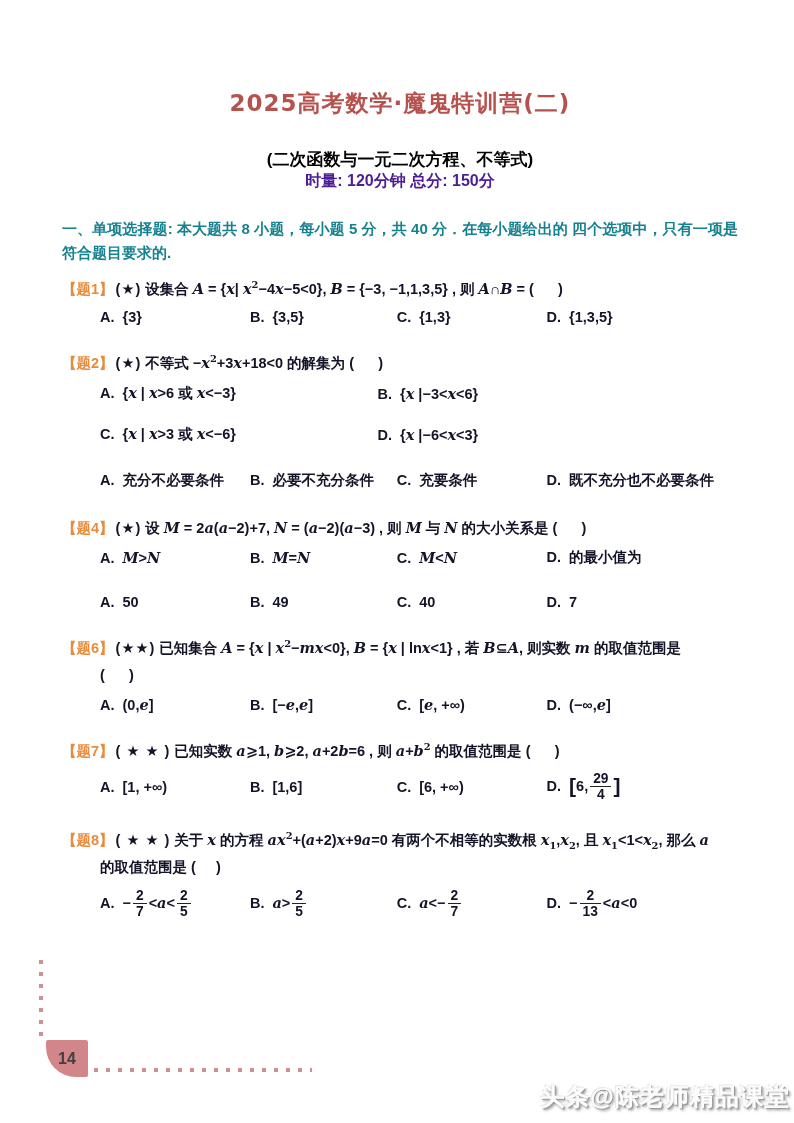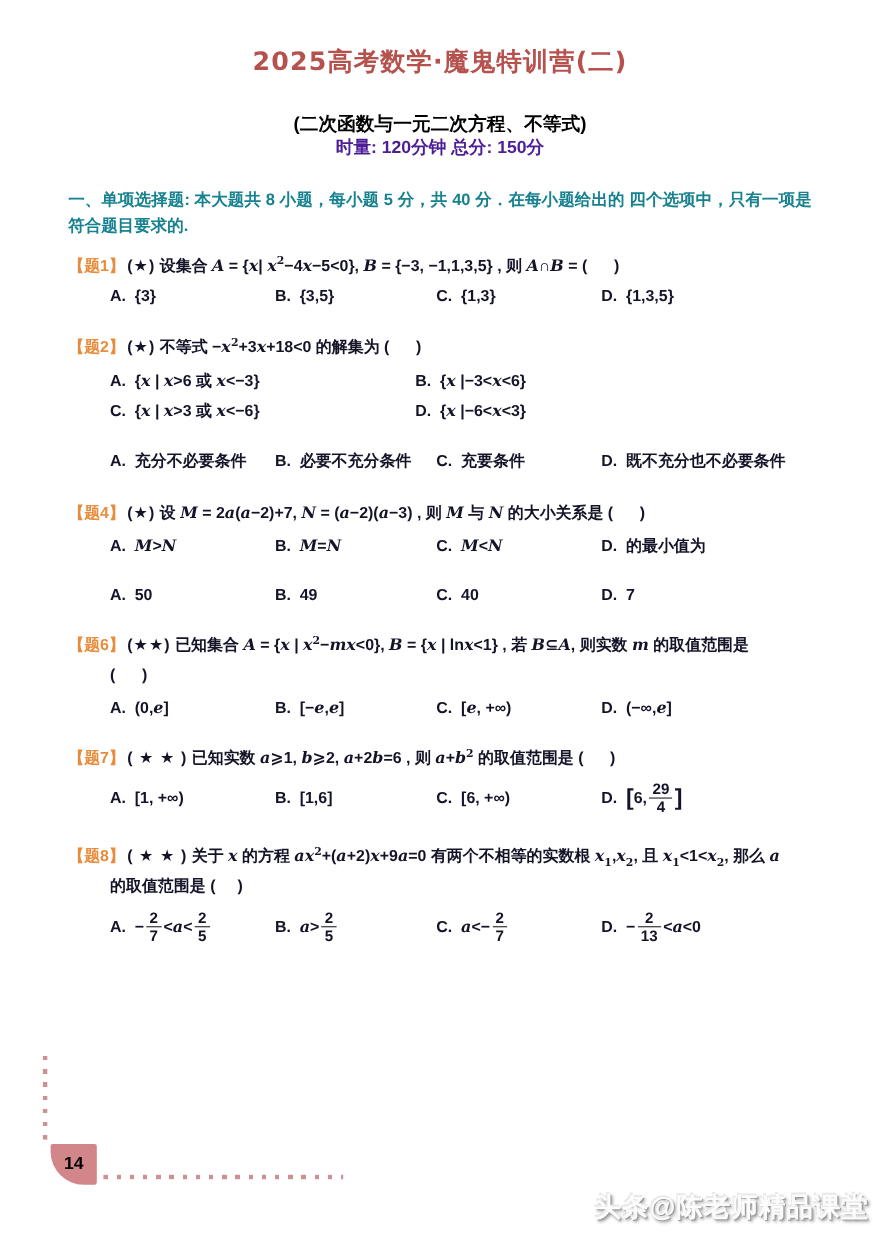--- a/index.html
+++ b/index.html
@@ -10,42 +10,42 @@
     --dot-pink:#cf9094;
     --ink:#141428;
   }
   *{margin:0;padding:0;box-sizing:border-box}
   html,body{background:#fff}
   body{
     width:794px;height:1123px;position:relative;overflow:hidden;
     font-family:"Liberation Sans","DejaVu Sans",sans-serif;
     color:var(--ink);
   }
-  .content{padding:41px 56px 0 62px}
+  .content{padding:88px 56px 0 62px}
   .title{
     text-align:center;color:var(--title-red);
     font-size:23px;font-weight:bold;letter-spacing:1px;
     font-family:"DejaVu Sans","Liberation Sans",sans-serif;
   }
   .subtitle{text-align:center;font-size:17px;font-weight:bold;margin-top:29px;color:#000000}
   .meta{text-align:center;font-size:16px;font-weight:bold;color:#4c1d95}
   .section-head{
     color:var(--section-teal);font-weight:bold;font-size:15px;
     line-height:1.6;margin-top:25px;text-align:justify;
   }
   .question{margin-top:27px;font-size:14.5px;font-weight:bold;color:var(--ink)}
   .question.first{margin-top:13px}
   .q-line{line-height:1.55}
   .q-label{color:var(--label-orange);font-weight:bold;margin-right:2px}
   .q-stars{font-weight:bold;margin-right:4px;letter-spacing:1px}
   .q-cont{margin-left:38px;margin-top:5px;line-height:1.5}
   .options{
     margin-left:38px;margin-top:9px;
     display:grid;grid-template-columns:23.5% 23% 23.5% 30%;
-    row-gap:8px;align-items:center;
+    row-gap:22px;align-items:center;
   }
   .options.cols2{grid-template-columns:43.5% 56.5%}
   .option{white-space:nowrap;font-weight:bold}
   .okey{margin-right:8px}
   i,sub,sup{font-family:"DejaVu Serif","Liberation Serif",serif}
   sup{font-size:0.68em;vertical-align:super;line-height:0}
   sub{font-size:0.68em;vertical-align:sub;line-height:0}
   .frac{
     display:inline-block;vertical-align:-0.6em;text-align:center;
     line-height:1.1;margin:0 2px;font-size:0.95em;
@@ -59,21 +59,21 @@
     background:repeating-linear-gradient(to bottom,var(--dot-pink) 0 4px,transparent 4px 12px);
   }
   .dots-h{
     position:absolute;left:94px;top:1068px;height:4px;width:218px;
     background:repeating-linear-gradient(to right,var(--dot-pink) 0 4px,transparent 4px 12px);
   }
   .page-tab{
     position:absolute;left:46px;top:1040px;width:42px;height:37px;
     background:var(--page-tab-pink);border-radius:2px 2px 2px 30px;
     display:flex;align-items:center;justify-content:center;
-    font-weight:bold;font-size:16px;color:#000000;
+    font-weight:bold;font-size:16px;color:#404040;
   }
   .watermark{
     position:absolute;right:4px;bottom:10px;
     font-size:24px;font-weight:bold;color:#fcfcfc;
     text-shadow:-1px -1px 0 #e8e8e8,1px 1px 0 #9a9a9a,2px 2px 3px #8a8a8a;
     letter-spacing:1px;
   }
 </style>
 </head>
 <body>

